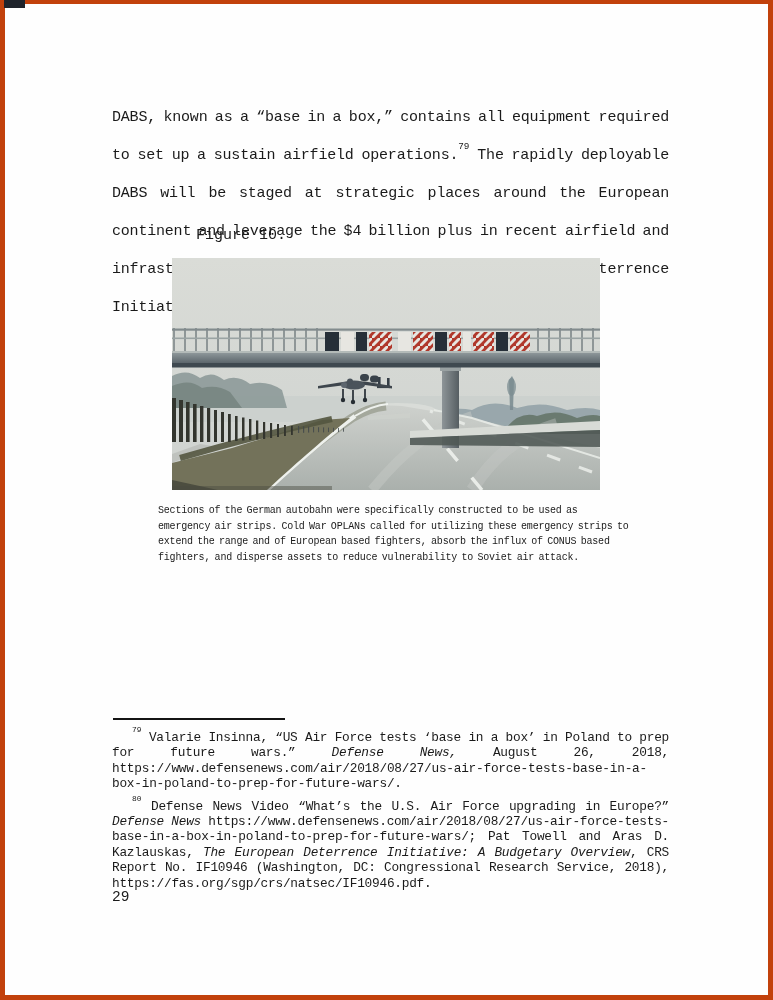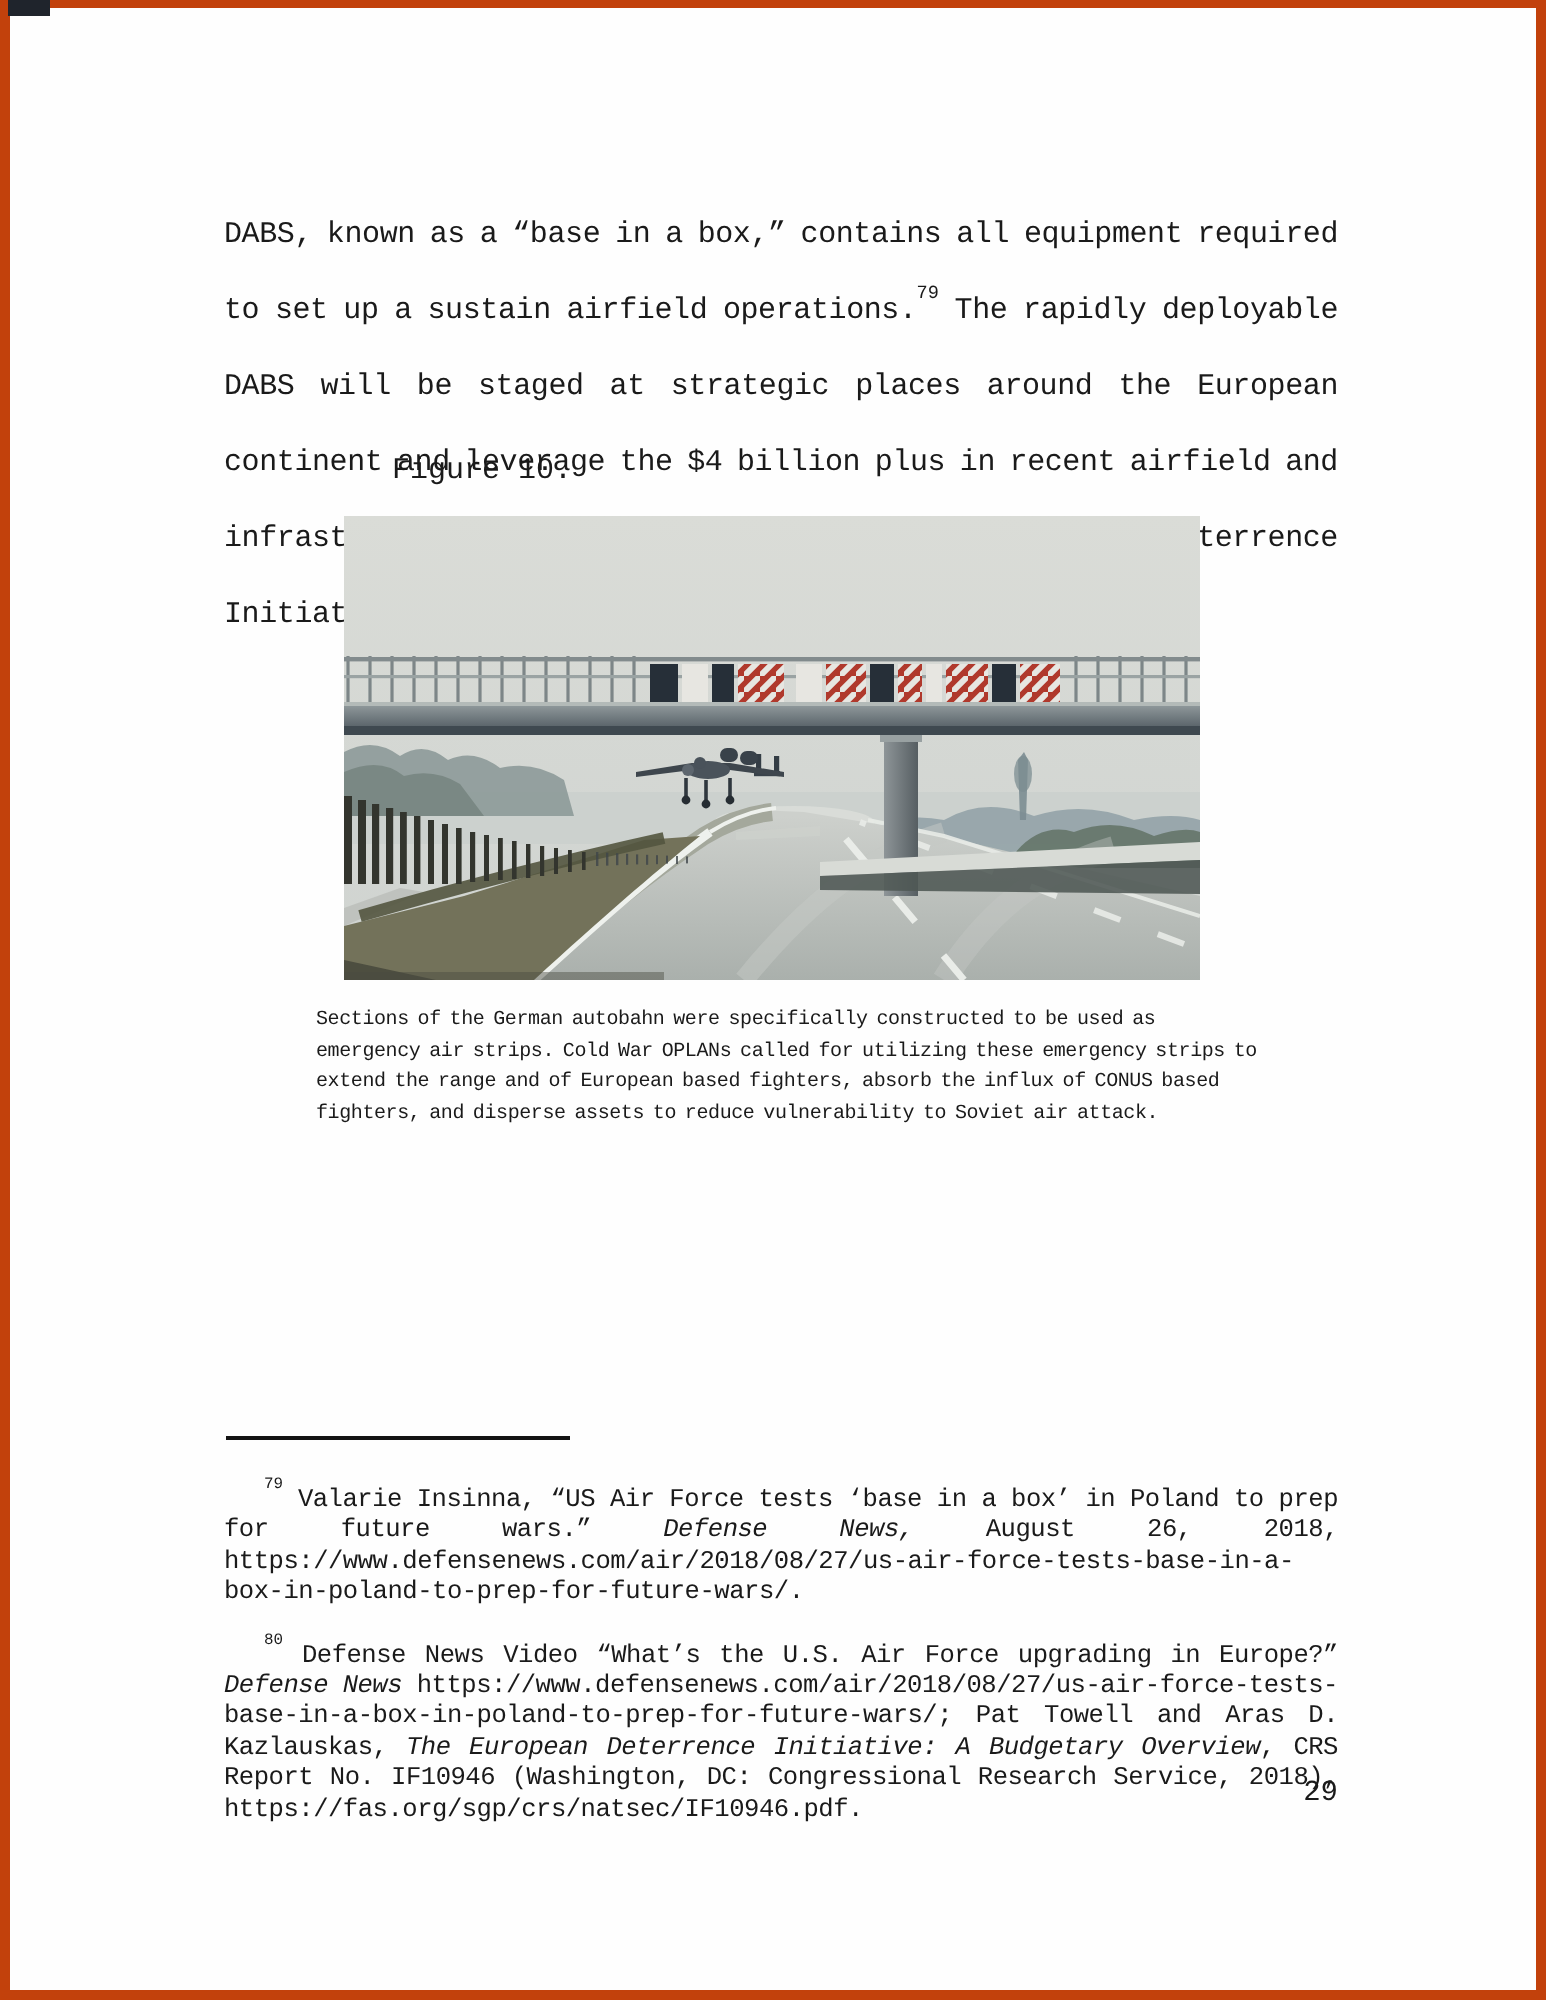--- a/index.html
+++ b/index.html
@@ -30,23 +30,23 @@
     font-size:10px; line-height:15.5px;
     letter-spacing:-0.2px; word-spacing:-1.4px;
   }
 
   .fn-rule { position:absolute; left:113px; top:718px; width:172px; height:2px; background:#141414; }
   .footnotes {
     position:absolute; left:112px; top:726px; width:557px;
     font-size:12.8px; line-height:15.4px; text-align:justify;
     letter-spacing:-0.25px; word-spacing:-0.9px; overflow-wrap:break-word;
   }
-  .footnotes p { margin:16px 0 7px 0; text-indent:20px; }
-
-  .page-num { position:absolute; left:112px; top:889px; width:557px; text-align:right; font-size:14.5px; }
+  .footnotes p { margin:4px 0 7px 0; text-indent:20px; }
+
+  .page-num { position:absolute; left:112px; top:889px; width:557px; text-align:left; font-size:14.5px; }
 </style>
 </head>
 <body>
 
 <div class="screen">
   <div class="page"></div>
   <div class="corner-mark"></div>
 
   <p class="body-text"><span>DABS, known as a “base in a box,” contains all equipment required to set up a sustain airfield operations.</span><sup class="fnref">79</sup><span> The rapidly deployable DABS will be staged at strategic places around the European continent and leverage the $4 billion plus in recent airfield and infrastructure upgrades as part of the European Deterrence Initiative.</span><sup class="fnref">80</sup></p>
 

